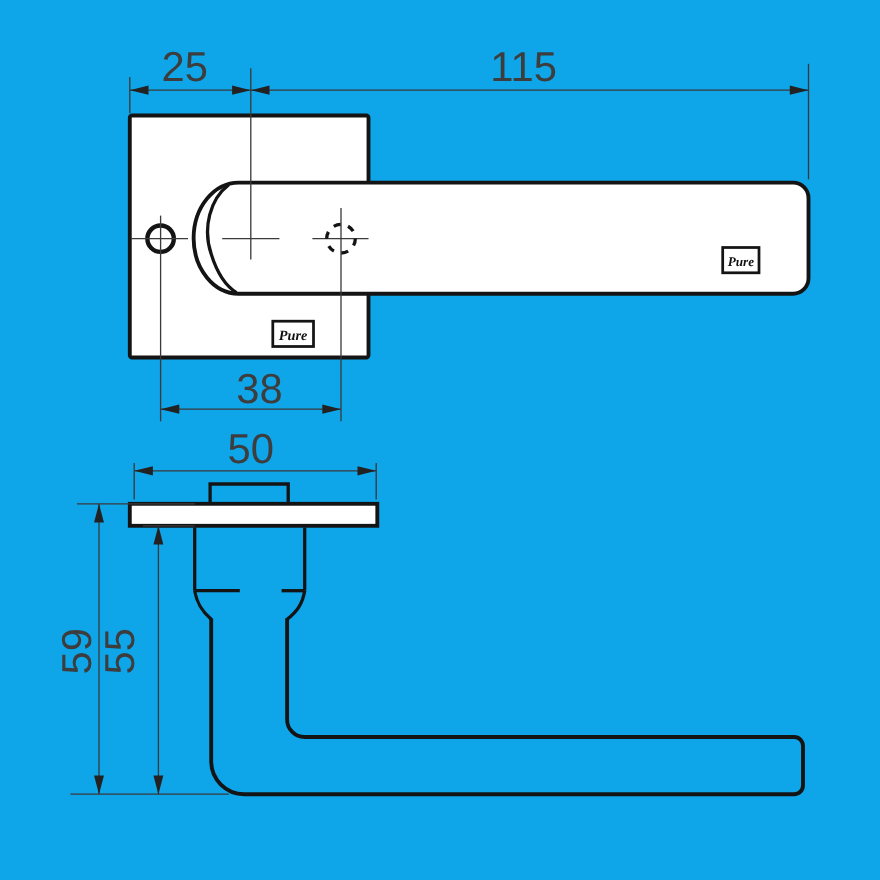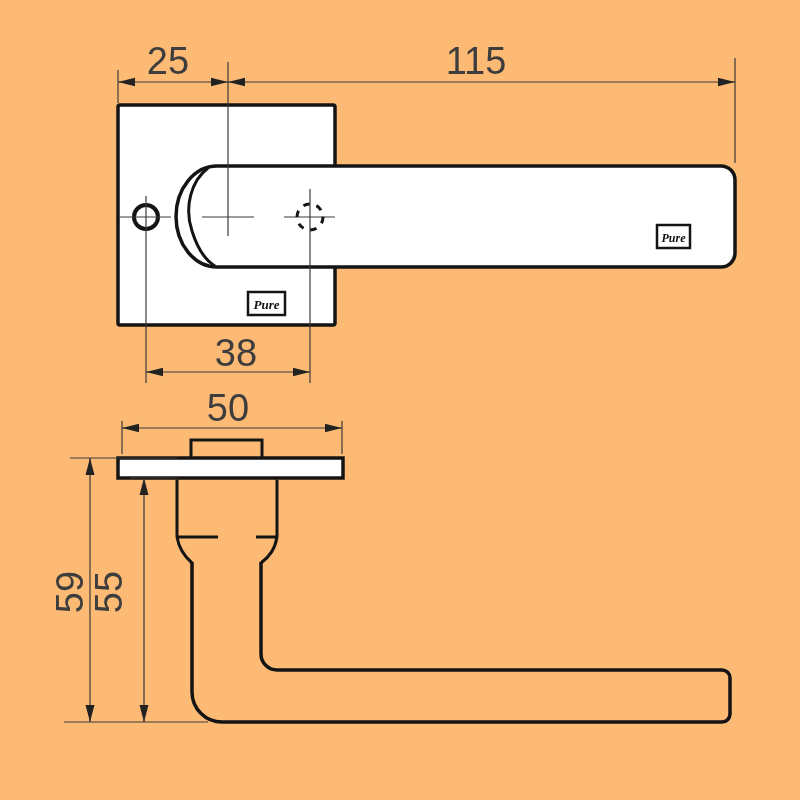--- a/index.html
+++ b/index.html
@@ -4,21 +4,21 @@
 <style>
   html, body {
     margin: 0;
     padding: 0;
     background: #ffffff;
   }
   .canvas {
     position: relative;
     width: 800px;
     height: 800px;
-    background: #fdba74;
+    background: #0ea5e9;
     overflow: hidden;
     font-family: "Liberation Sans", sans-serif;
   }
   svg text {
     font-family: "Liberation Sans", sans-serif;
     fill: #3d3d3d;
   }
   svg .logo-text {
     font-family: "Liberation Serif", serif;
     font-style: italic;

